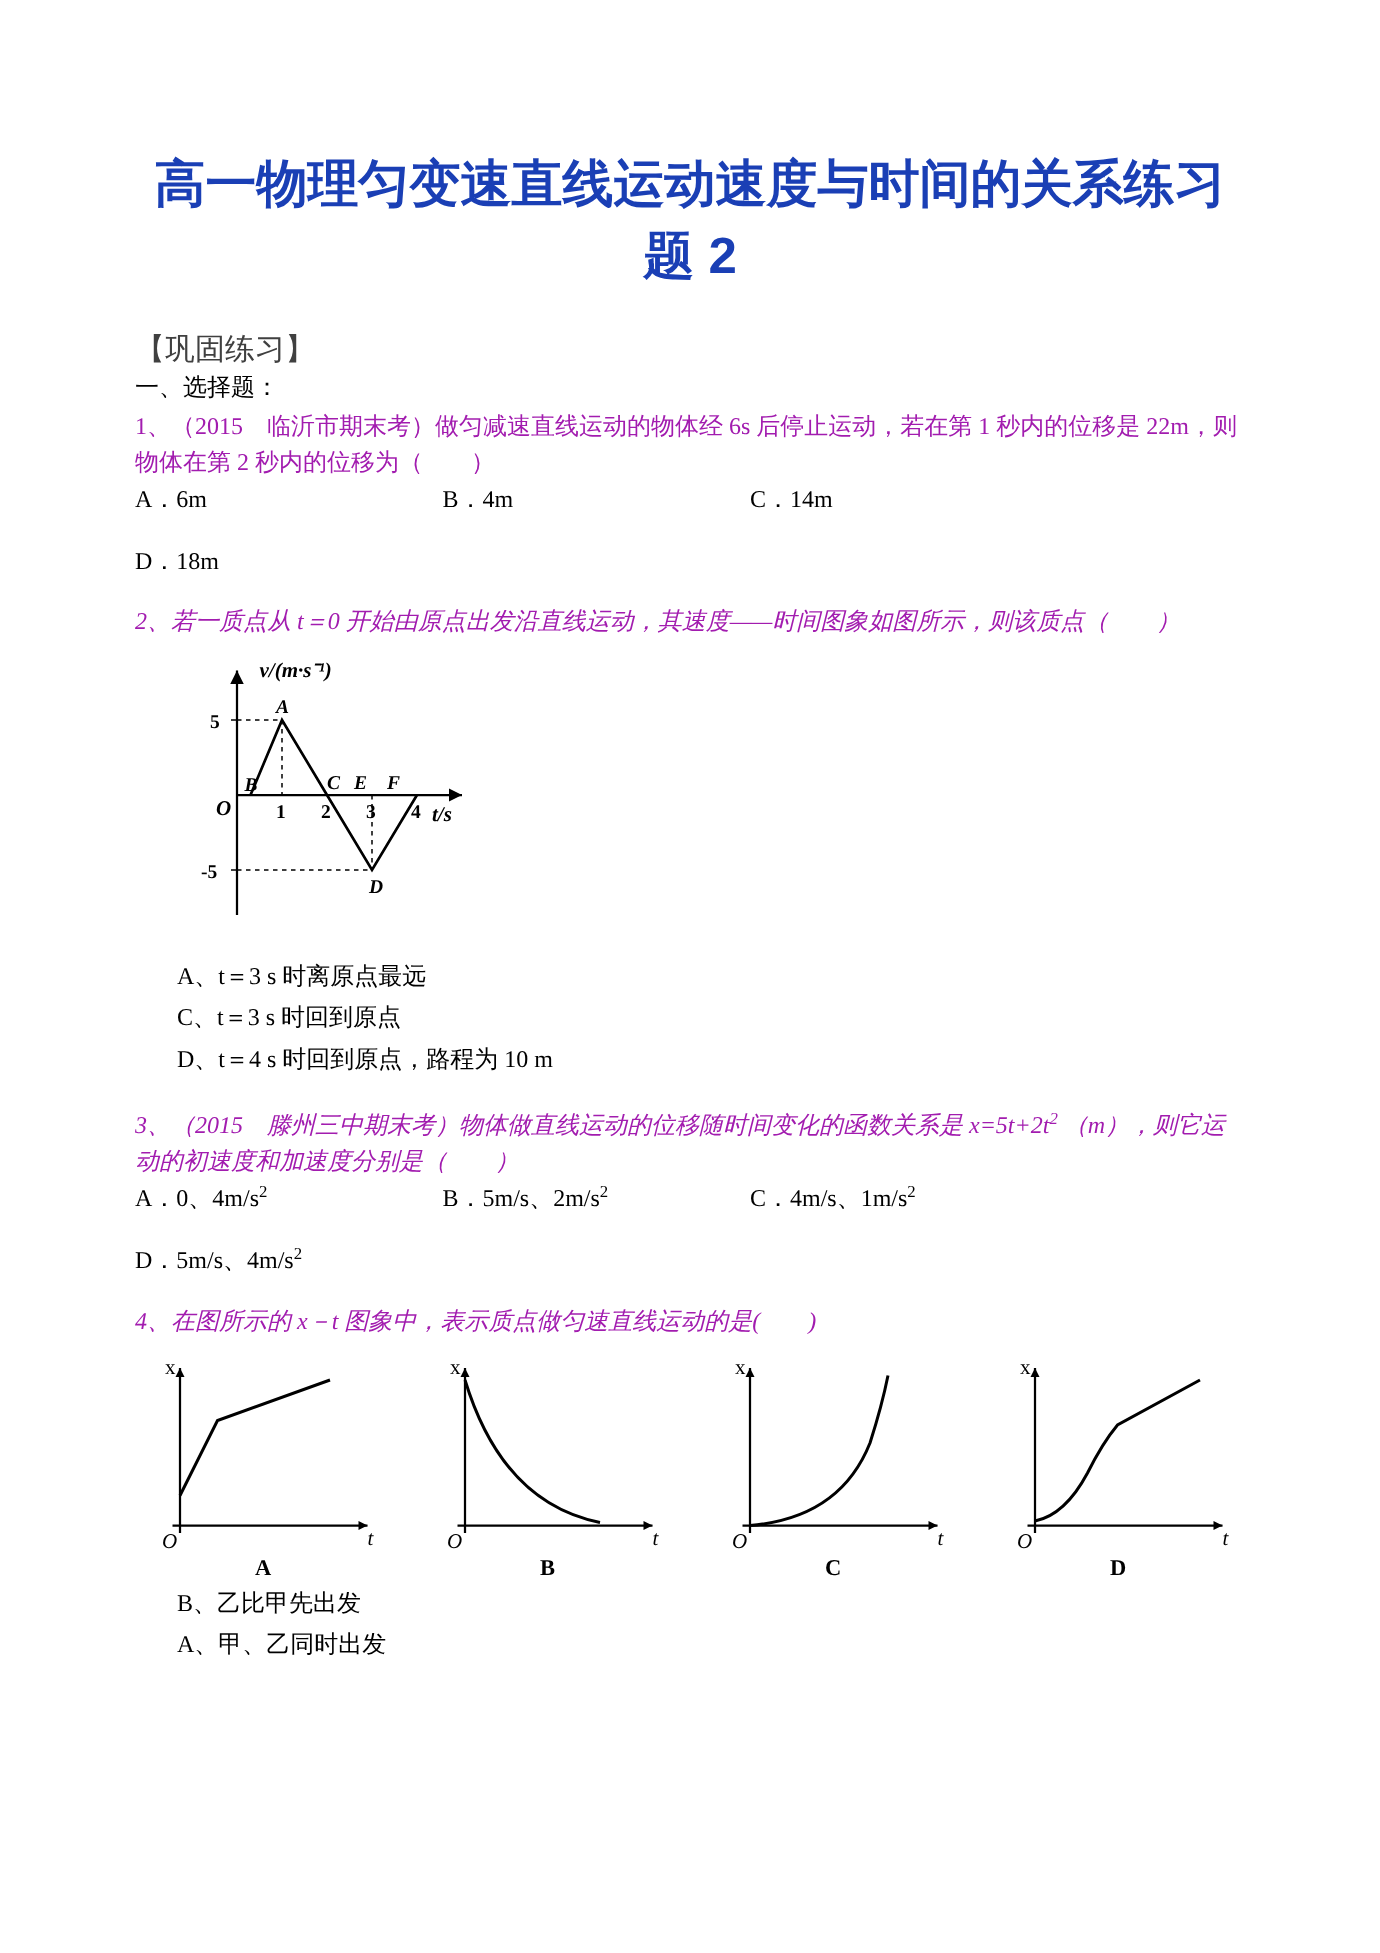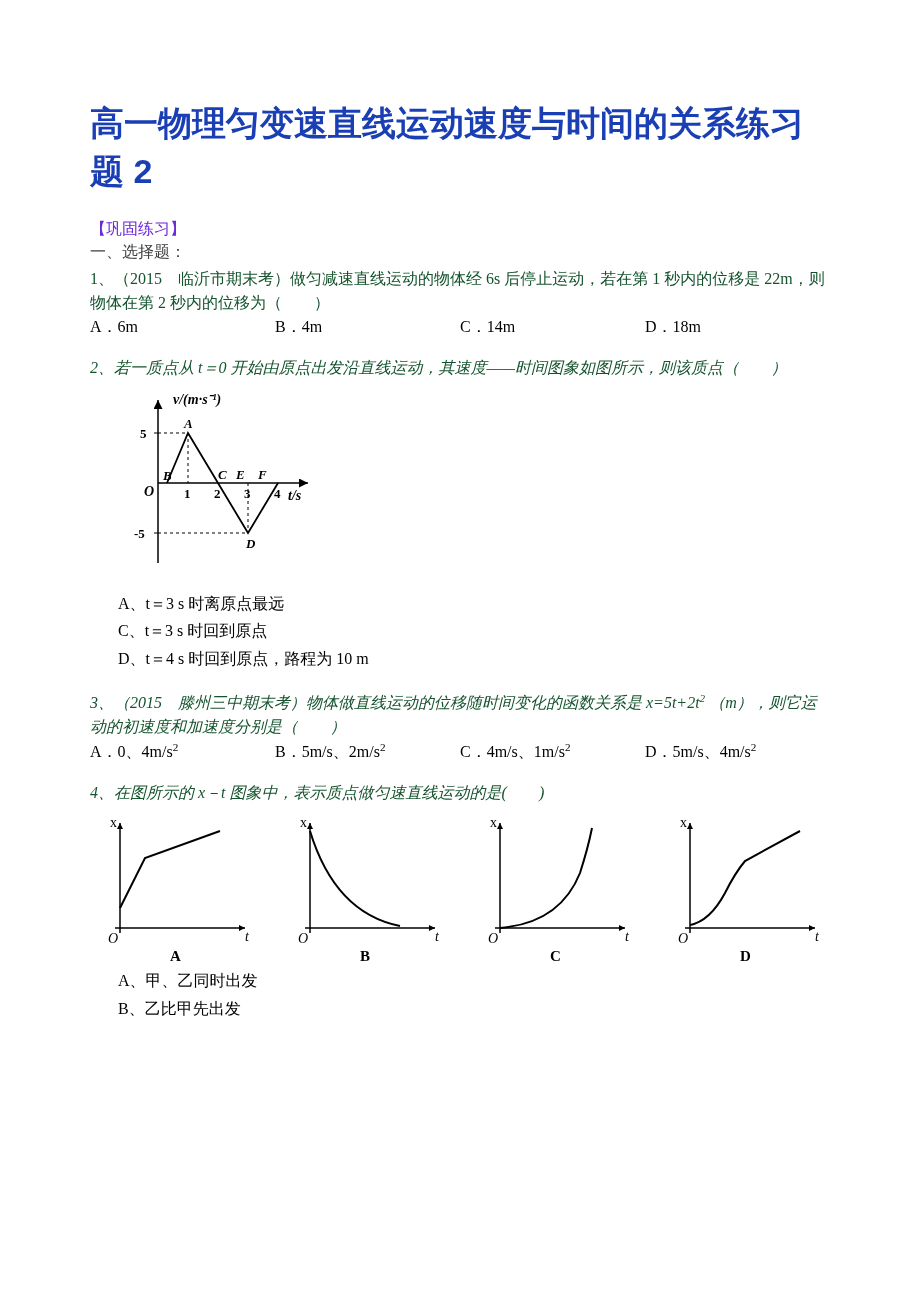--- a/index.html
+++ b/index.html
@@ -12,47 +12,48 @@
   .page {
     padding: 100px 90px 60px 90px;
     box-sizing: border-box;
     width: 920px;
   }
   .title {
     color: #1a3fb5;
     font-family: "SimHei", "黑体", sans-serif;
     font-weight: bold;
     font-size: 34px;
-    text-align: left;
+    text-align: center;
     line-height: 1.4;
   }
   .section-label {
-    color: #6d28d9;
-    font-family: "SimHei", "黑体", sans-serif;
-    font-size: 16px;
-    margin-top: 24px;
-  }
-  .sub-label {
     color: #404040;
     font-family: "SimHei", "黑体", sans-serif;
+    font-size: 20px;
+    margin-top: 24px;
+  }
+  .sub-label {
+    color: #000000;
+    font-family: "SimHei", "黑体", sans-serif;
     font-size: 16px;
     margin-top: 2px;
   }
   .question {
     font-size: 16px;
-    color: #14532d;
+    color: #a21caf;
     margin-top: 4px;
     line-height: 1.5;
   }
   .options {
     font-size: 16px;
     color: #000;
     margin-top: 2px;
     display: flex;
     flex-wrap: wrap;
+    gap: 20px;
   }
   .option {
     display: inline-block;
   }
   .w4 { width: 25%; }
   .indent { padding-left: 28px; }
   .option-line {
     font-size: 16px;
     color: #000;
     line-height: 1.7;
@@ -199,17 +200,17 @@
       <path d="M30,10 l-3,6 l6,0 z" fill="#000"></path>
       <text x="20" y="14" font-size="14">x</text>
       <text x="155" y="128" font-size="14" font-style="italic">t</text>
       <text x="18" y="130" font-size="14" font-style="italic">O</text>
       <path d="M30,112 Q50,108 65,80 Q75,60 85,48 L140,18" fill="none" stroke="#000" stroke-width="2"></path>
       <text x="80" y="148" font-size="15" font-weight="bold">D</text>
     </svg>
   </div>
 
   <div class="indent">
+    <div class="option-line">B、乙比甲先出发</div>
     <div class="option-line">A、甲、乙同时出发</div>
-    <div class="option-line">B、乙比甲先出发</div>
   </div>
 
 </div>
 
 </body></html>

